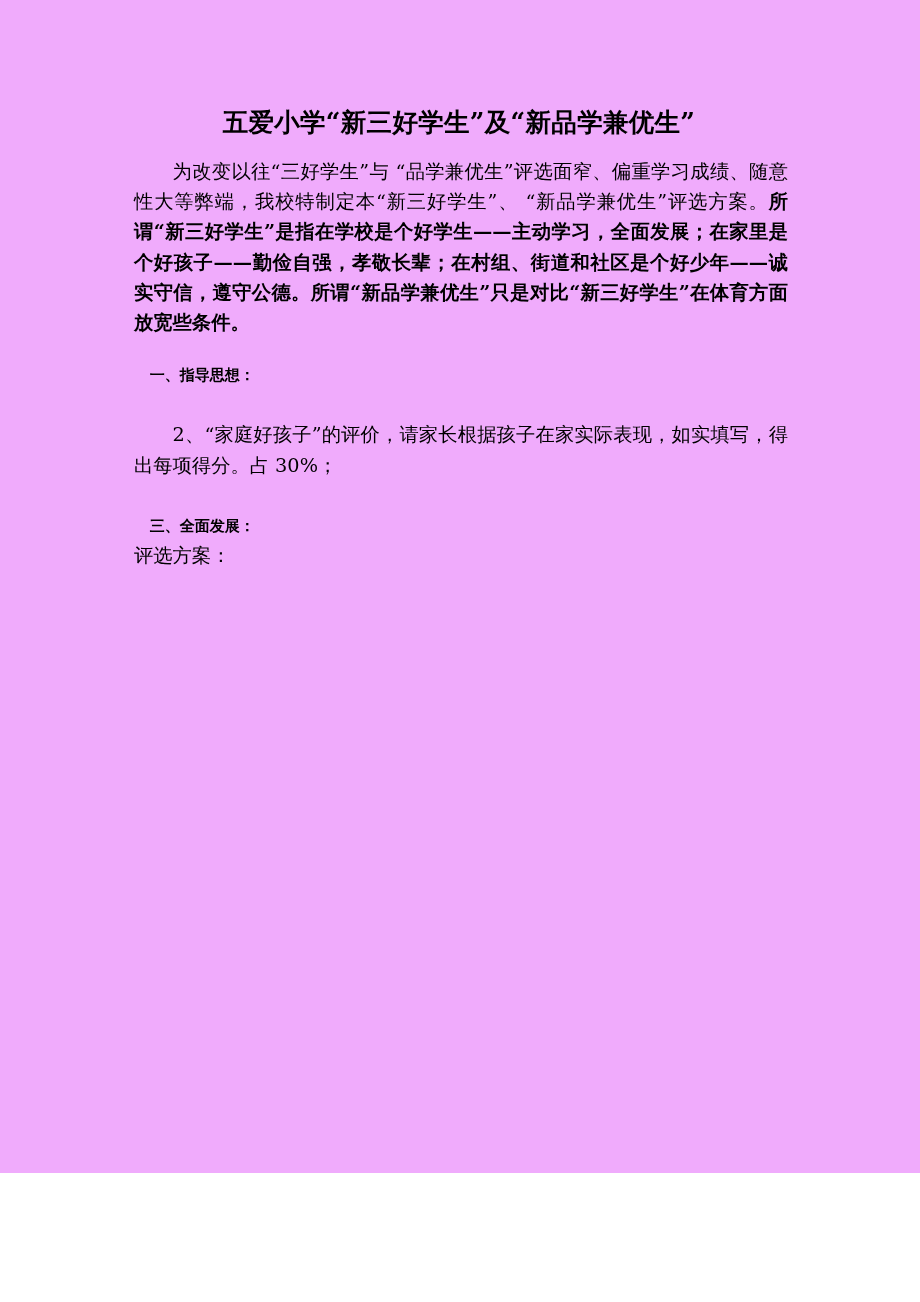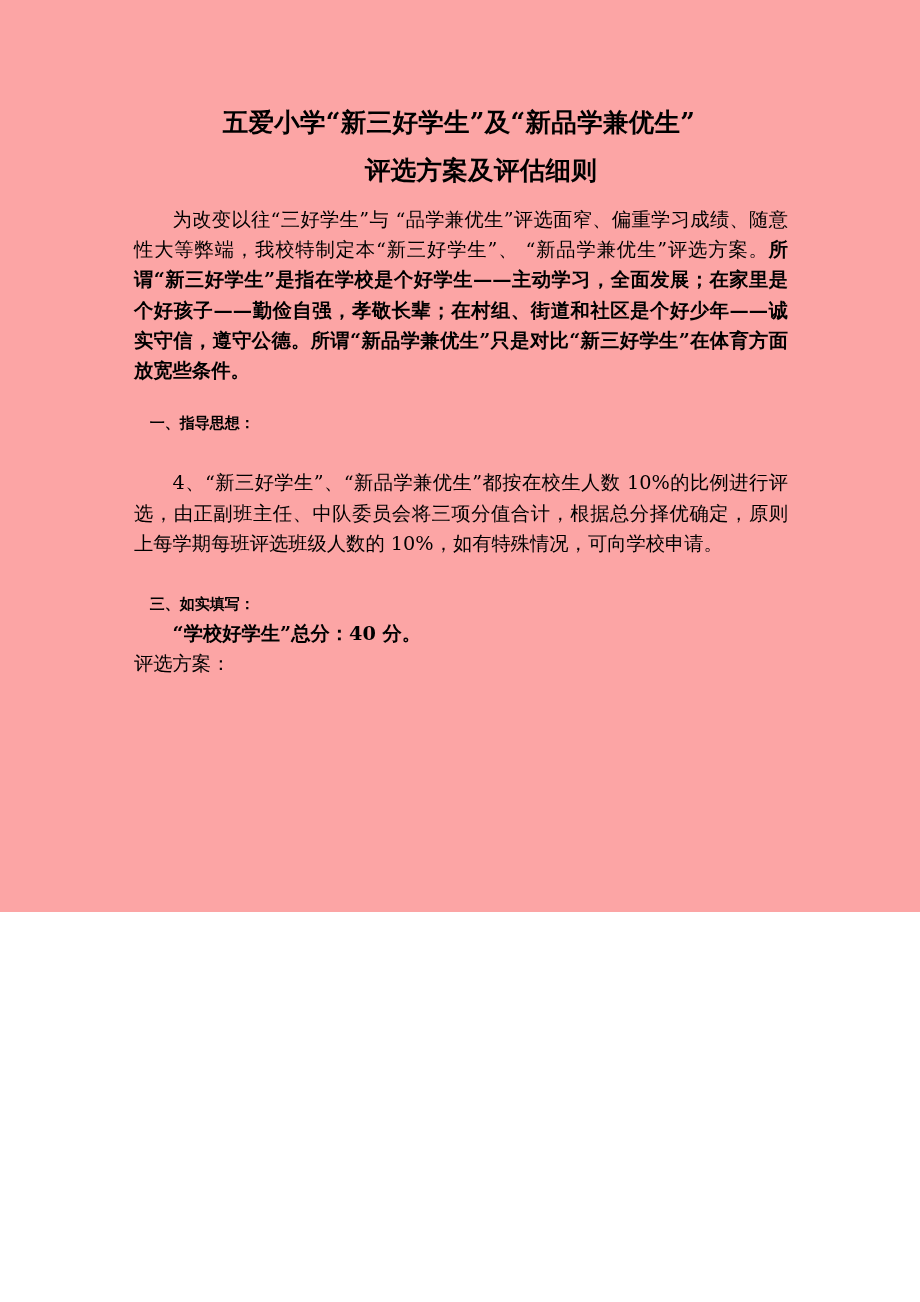--- a/index.html
+++ b/index.html
@@ -11,22 +11,22 @@
     width: 920px;
     height: 1302px;
     overflow: hidden;
     font-family: "DejaVu Serif", "Liberation Serif", serif;
     color: #000000;
   }
 
   .page {
     position: relative;
     width: 920px;
-    height: 912px;
-    background: #fca5a5;
+    height: 1173px;
+    background: #f0abfc;
     box-sizing: border-box;
   }
 
   .content {
     position: absolute;
     left: 134px;
     top: 0;
     width: 654px;
   }
 
@@ -85,35 +85,33 @@
   .intro-block { margin-top: 16px; }
 </style>
 </head>
 <body>
 
 <div class="page">
   <div class="content">
 
     <h1 class="doc-title">
       <span class="line1">五爱小学“新三好学生”及“新品学兼优生”</span>
-      <span class="line2">评选方案及评估细则</span>
     </h1>
 
     <div class="intro-block">
       <p class="para"><span>为改变以往“三好学生”与 “品学兼优生”评选面窄、偏重学习成绩、随意性大等弊端，我校特制定本“新三好学生”、 “新品学兼优生”评选方案。</span><span class="b">所谓“新三好学生”是指在学校是个好学生——主动学习，全面发展；在家里是个好孩子——勤俭自强，孝敬长辈；在村组、街道和社区是个好少年——诚实守信，遵守公德。所谓“新品学兼优生”只是对比“新三好学生”在体育方面放宽些条件。</span></p>
     </div>
 
     <div class="gap-md"></div>
 
     <h2 class="section-heading">一、指导思想：</h2>
 
     <div class="gap-lg"></div>
 
-    <p class="para">4、“新三好学生”、“新品学兼优生”都按在校生人数 10%的比例进行评选，由正副班主任、中队委员会将三项分值合计，根据总分择优确定，原则上每学期每班评选班级人数的 10%，如有特殊情况，可向学校申请。</p>
+    <p class="para">2、“家庭好孩子”的评价，请家长根据孩子在家实际表现，如实填写，得出每项得分。占 30%；</p>
 
     <div class="gap-lg"></div>
 
-    <h2 class="section-heading">三、如实填写：</h2>
-    <p class="para b">“学校好学生”总分：40 分。</p>
+    <h2 class="section-heading">三、全面发展：</h2>
     <p class="para noindent">评选方案：</p>
 
   </div>
 </div>
 
 </body></html>

